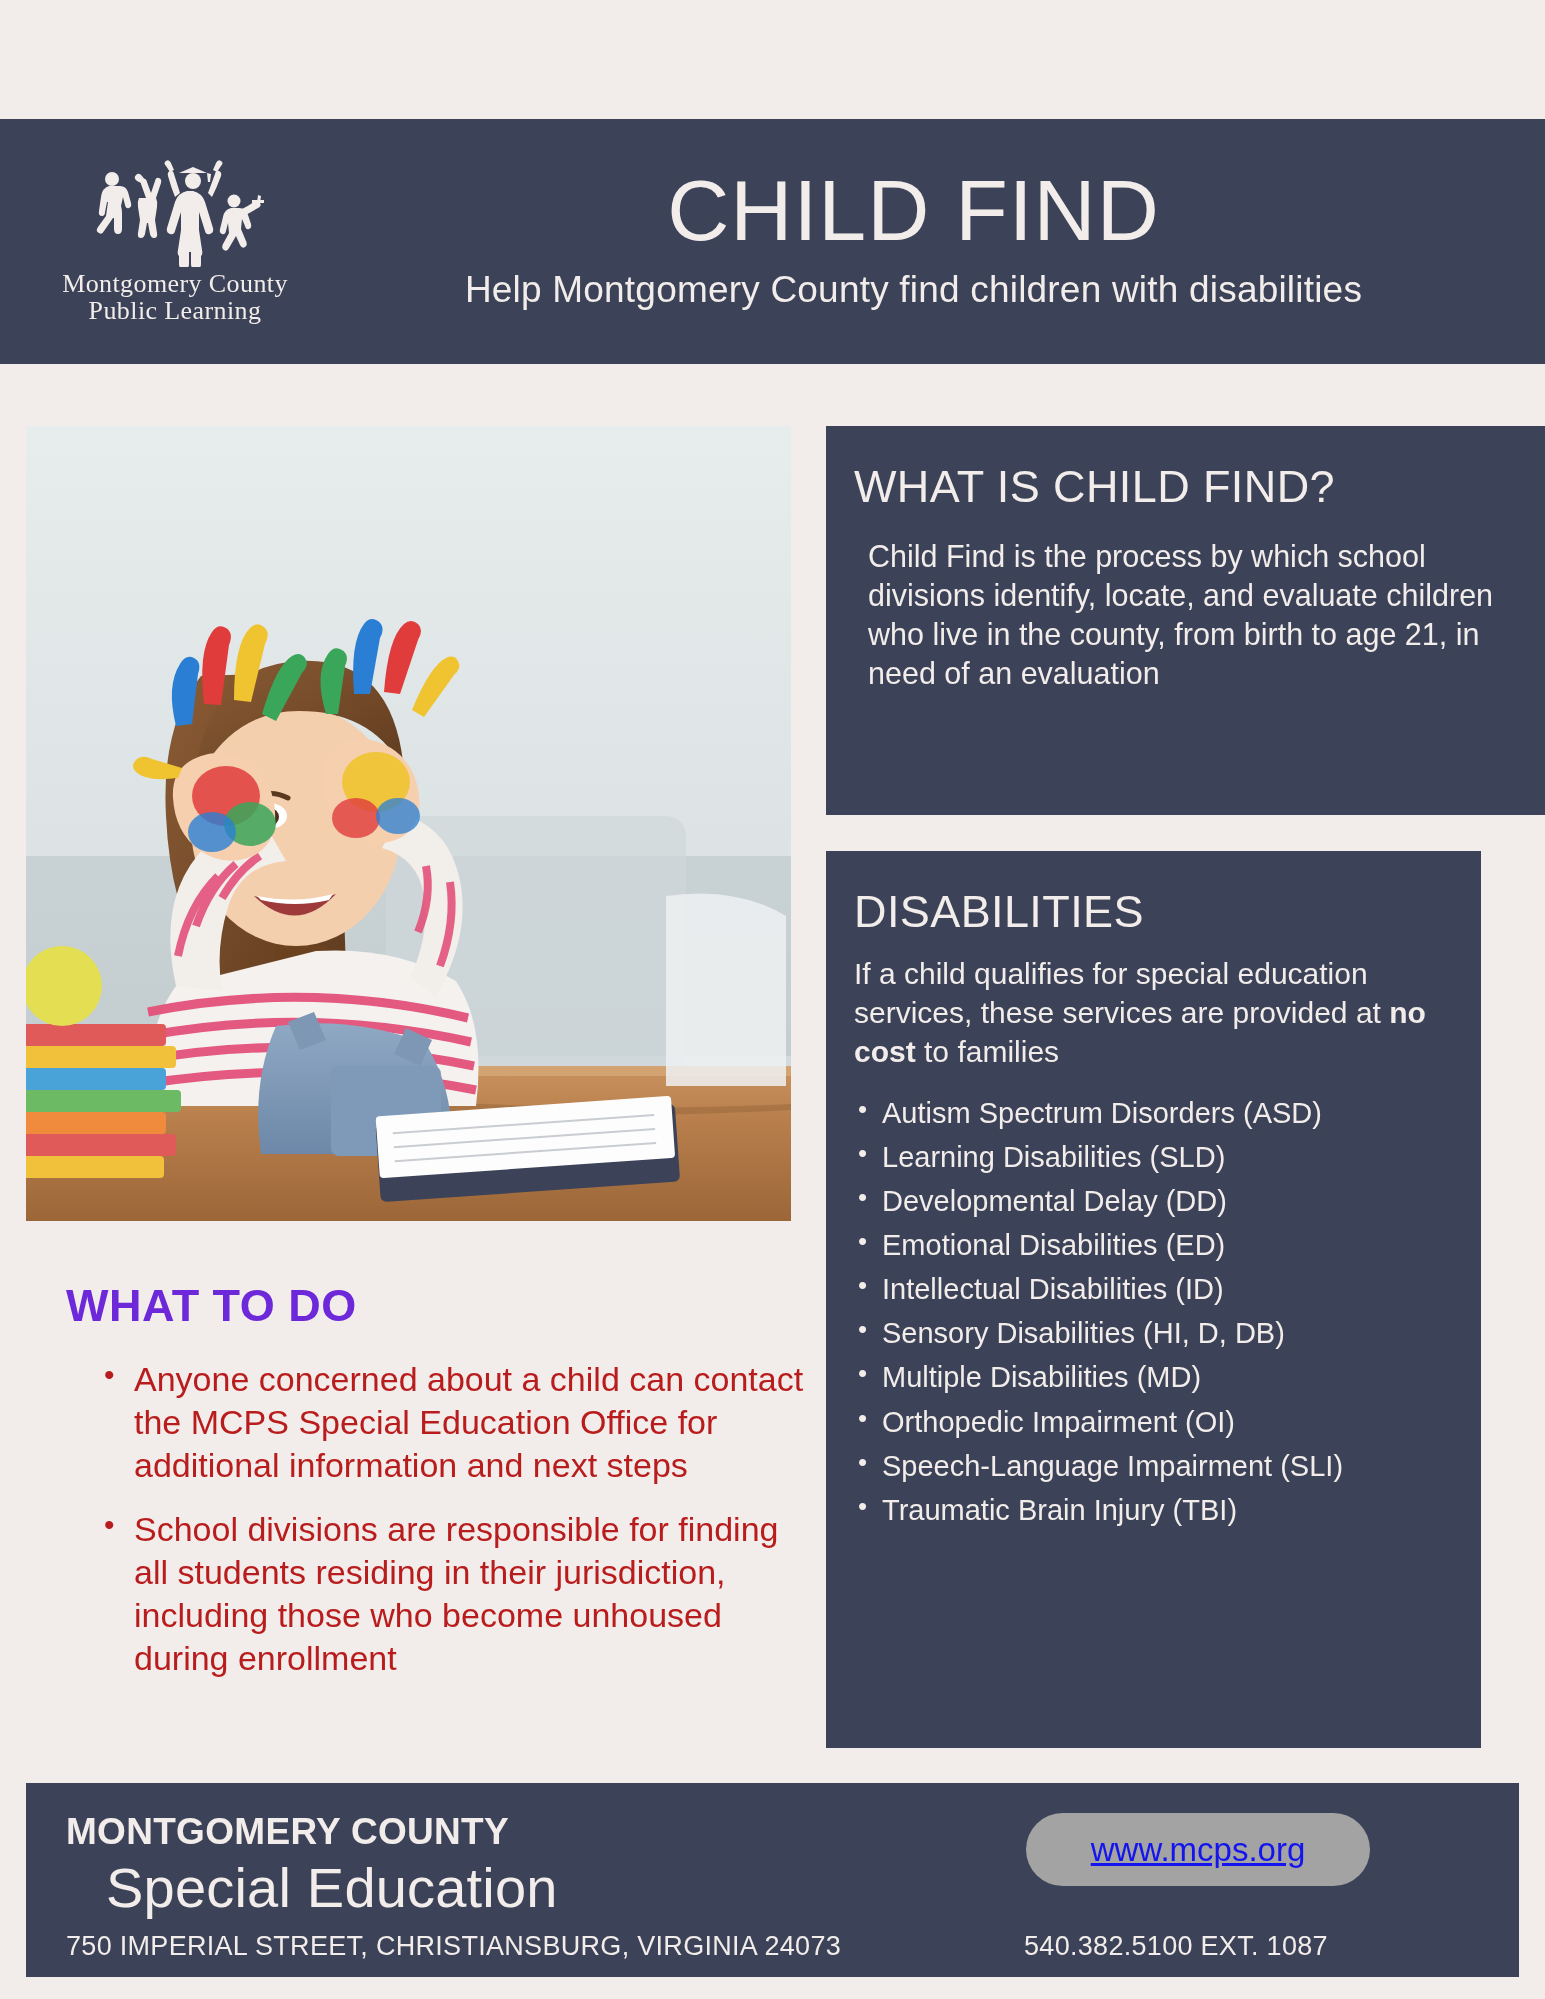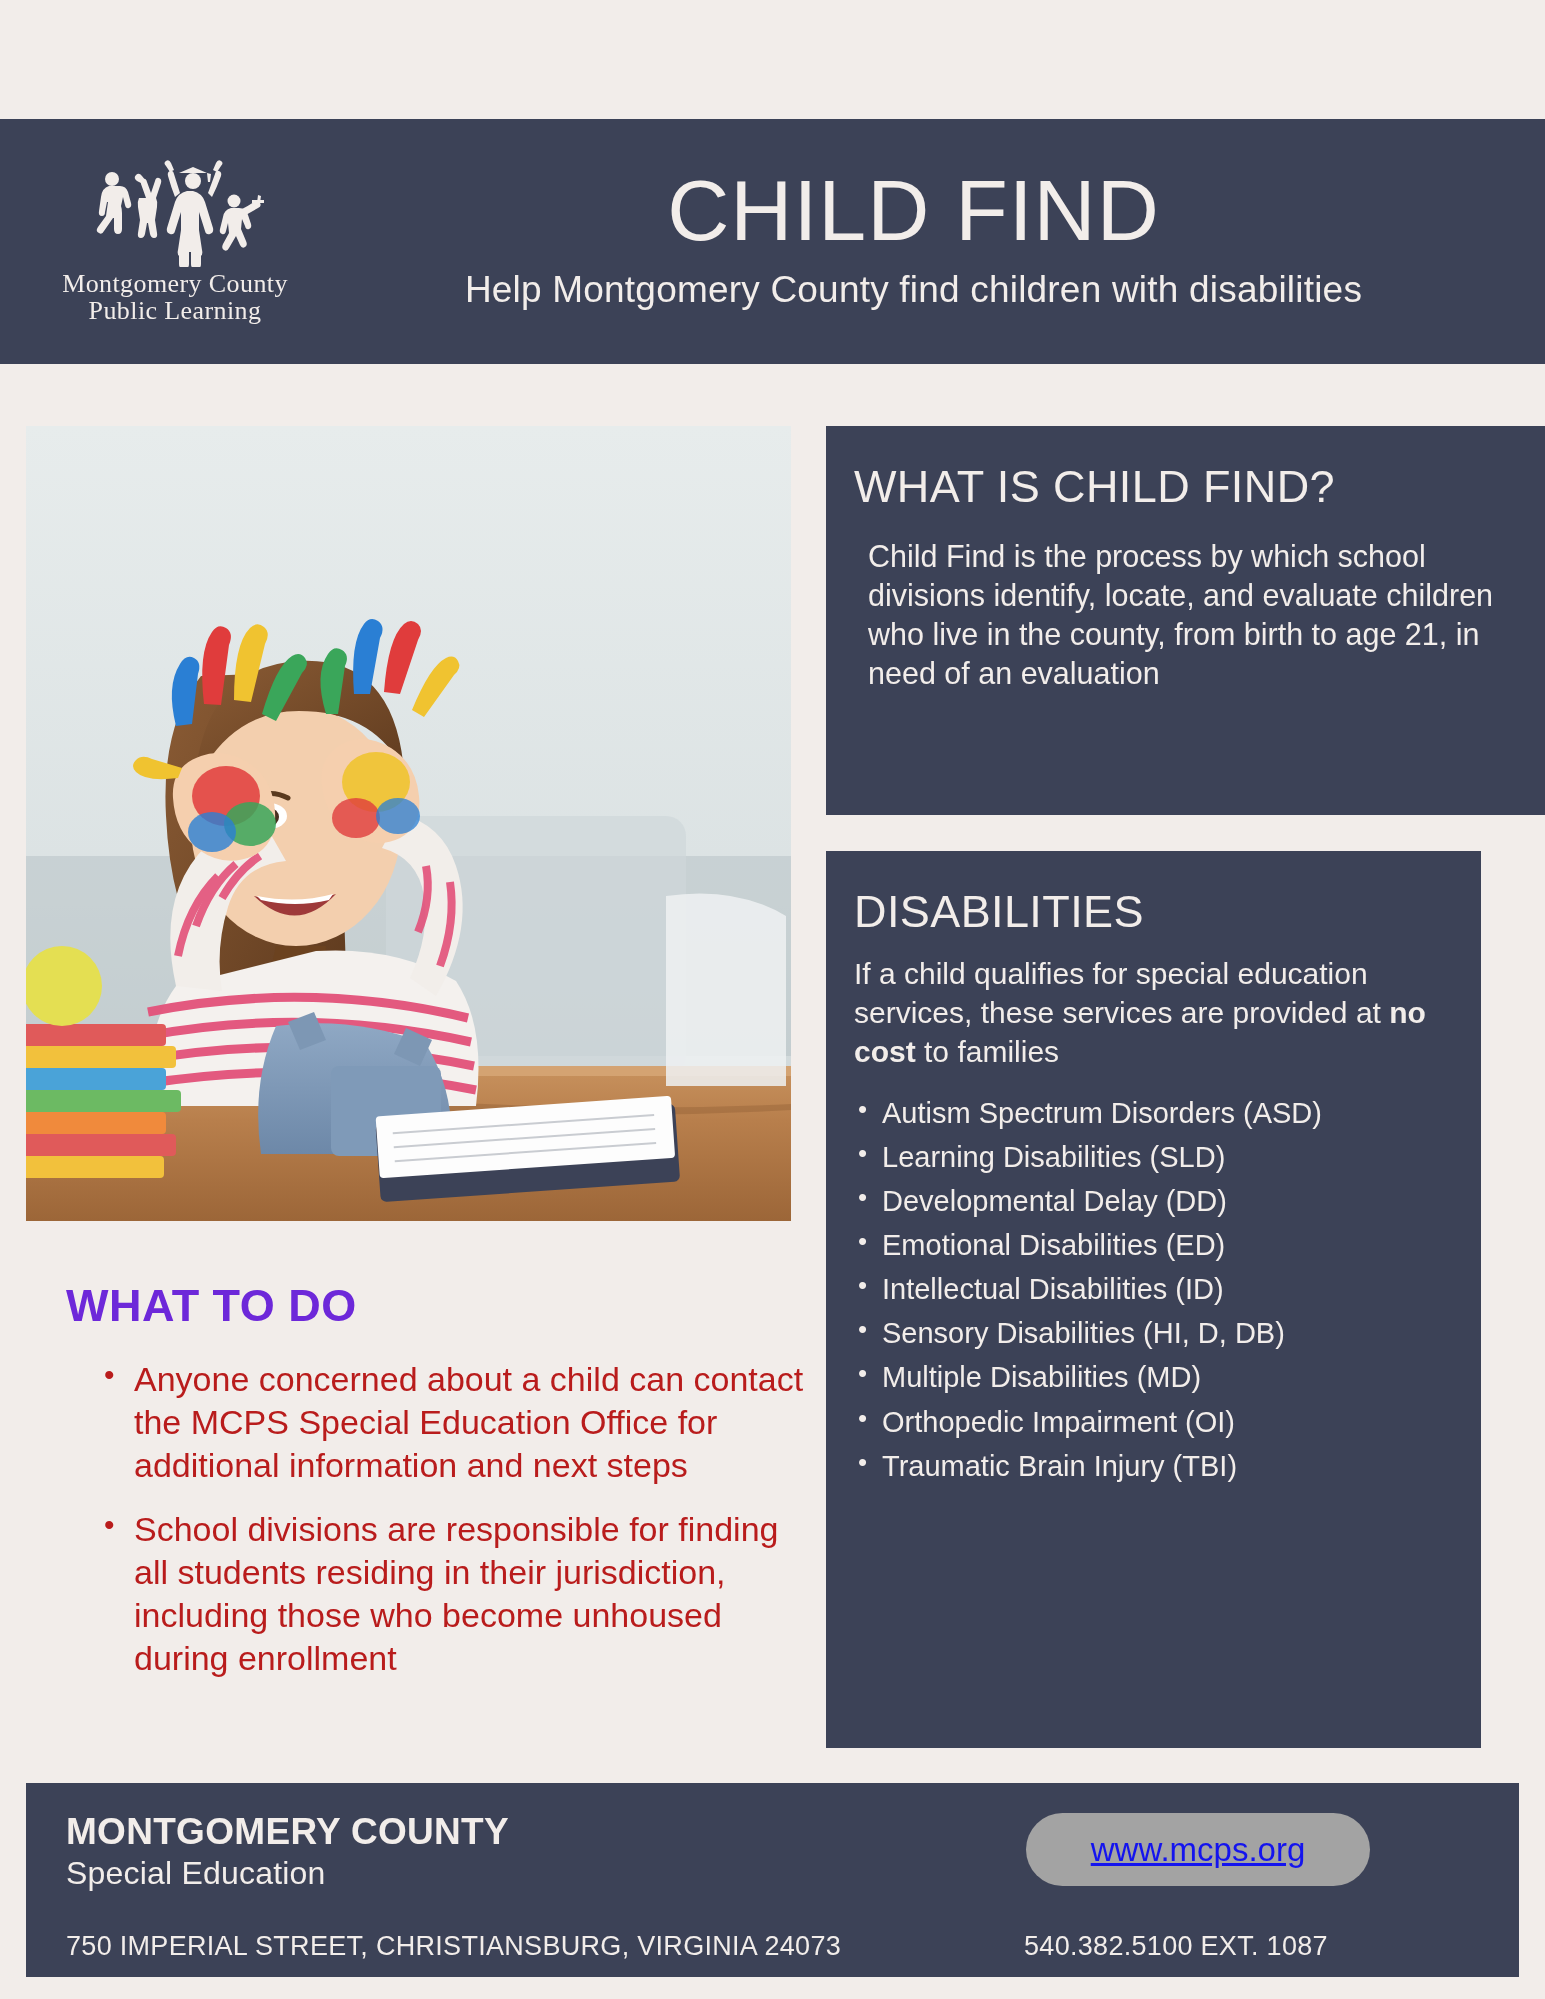--- a/index.html
+++ b/index.html
@@ -198,24 +198,25 @@
   .footer-left {
     position: absolute;
     left: 40px; top: 28px;
   }
   .f-line1 {
     font-size: 37px;
     font-weight: bold;
     letter-spacing: .3px;
   }
   .f-line2 {
-    font-size: 32px;
+    font-size: 56px;
     font-weight: 300;
     margin-top: 2px;
     letter-spacing: .2px;
+    margin-left: 40px;
   }
   .f-line3 {
     position: absolute;
     left: 40px; top: 148px;
     font-size: 27px;
     font-weight: 300;
     letter-spacing: .3px;
     white-space: nowrap;
   }
   .url-pill {
@@ -419,20 +420,21 @@
     <div class="box-body"><span>If a child qualifies for special education services, these services are provided at </span><b>no cost</b><span> to families</span></div>
     <ul class="lvl2">
       <li>Autism Spectrum Disorders (ASD)</li>
       <li>Learning Disabilities (SLD)</li>
       <li>Developmental Delay (DD)</li>
       <li>Emotional Disabilities (ED)</li>
       <li>Intellectual Disabilities (ID)</li>
       <li>Sensory Disabilities (HI, D, DB)</li>
       <li>Multiple Disabilities (MD)</li>
       <li>Orthopedic Impairment (OI)</li>
+      <li>Speech-Language Impairment (SLI)</li>
       <li>Traumatic Brain Injury (TBI)</li>
     </ul>
   </div>
 
   <div class="footer">
     <div class="footer-left">
       <div class="f-line1">MONTGOMERY COUNTY</div>
       <div class="f-line2">Special Education</div>
     </div>
     <div class="f-line3">750 IMPERIAL STREET, CHRISTIANSBURG, VIRGINIA 24073</div>

